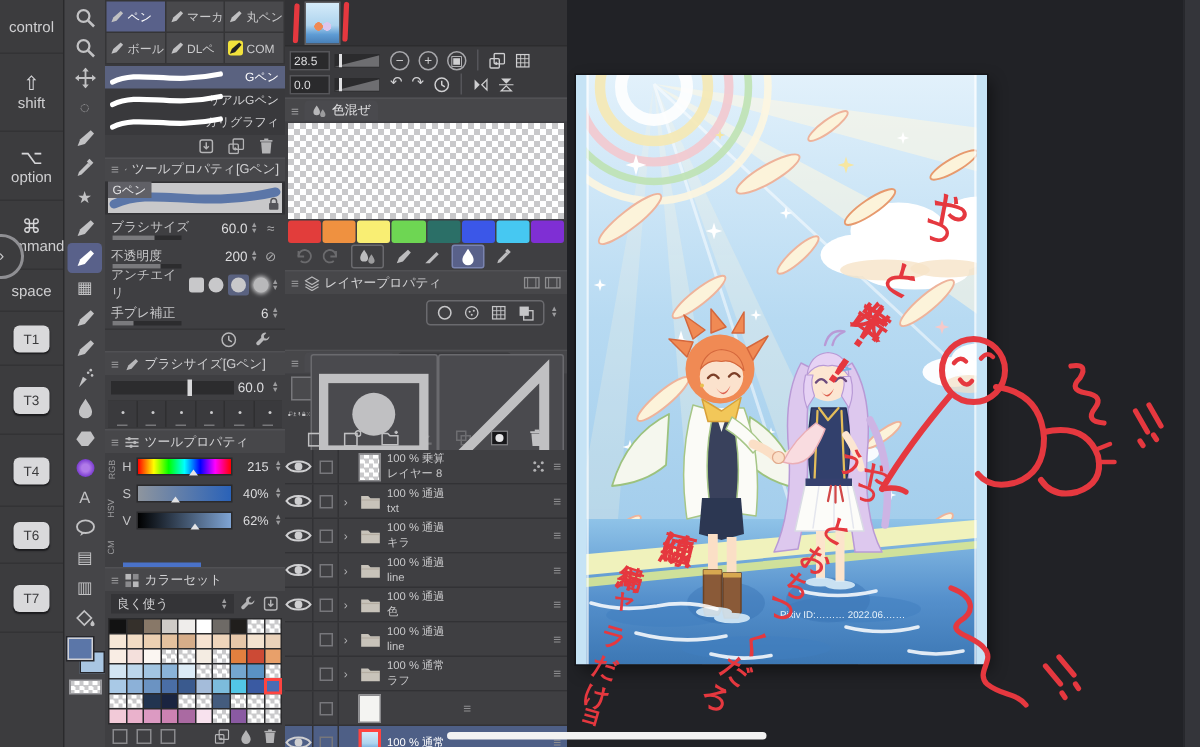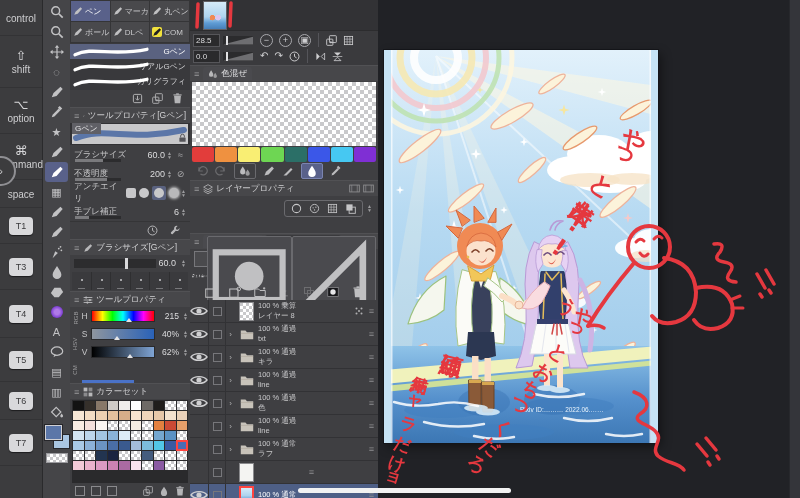--- a/index.html
+++ b/index.html
@@ -422,23 +422,20 @@
     </div>
     <div class="kb-sec" style="height: 36px;">
       <div class="keycap">T1</div>
     </div>
     <div class="kb-sec" style="height: 46px;">
       <div class="keycap">T3</div>
     </div>
     <div class="kb-sec" style="height: 48px;">
       <div class="keycap">T4</div>
     </div>
-    <div class="kb-sec" style="height: 44px;">
-      <div class="keycap">T5</div>
-    </div>
     <div class="kb-sec" style="height: 38px;">
       <div class="keycap">T6</div>
     </div>
     <div class="kb-sec" style="height: 46px;">
       <div class="keycap">T7</div>
     </div>
     <div class="edge-toggle">›</div>
   </aside>
 <div id="toolstrip">
     <div class="ts-btn">
@@ -843,20 +840,40 @@
       <span class="phead-ic ic">
           <svg viewBox="0 0 16 16" fill="currentColor">
             <rect x="1" y="1" width="6" height="6"></rect>
             <rect x="9" y="1" width="6" height="6" opacity=".6"></rect>
             <rect x="1" y="9" width="6" height="6" opacity=".6"></rect>
             <rect x="9" y="9" width="6" height="6"></rect>
           </svg>
         </span>
       <span>カラーセット</span>
     </div>
+    <div class="dd-row">
+      <div class="dd-box">
+        <span>良く使う</span>
+        <span class="caret">
+            <span>▲</span>
+            <span>▼</span>
+          </span>
+      </div>
+      <span class="ic">
+          <svg viewBox="0 0 16 16" fill="currentColor">
+            <path d="M10 1a4 4 0 0 0-4 5L1.5 10.5a1.8 1.8 0 0 0 2.5 2.5L8.5 8.5A4 4 0 0 0 14 4.5L11.5 7 9 6.5 8.5 4 11 1.5Z"></path>
+          </svg>
+        </span>
+      <span class="ic">
+          <svg viewBox="0 0 16 16" fill="currentColor">
+            <rect x="2" y="2" width="12" height="12" rx="2" fill="none" stroke="currentColor" stroke-width="1.4"></rect>
+            <path d="M8 4v6M5.5 8 8 10.5 10.5 8" stroke="currentColor" stroke-width="1.4" fill="none"></path>
+          </svg>
+        </span>
+    </div>
     <div class="pal-grid" id="pal-grid">
         <div class="pal-cell" style="background: rgb(18, 18, 18);"></div>
         <div class="pal-cell" style="background: rgb(53, 48, 43);"></div>
         <div class="pal-cell" style="background: rgb(136, 120, 104);"></div>
         <div class="pal-cell" style="background: rgb(207, 203, 199);"></div>
         <div class="pal-cell" style="background: rgb(239, 237, 235);"></div>
         <div class="pal-cell" style="background: rgb(255, 255, 255);"></div>
         <div class="pal-cell" style="background: rgb(110, 106, 102);"></div>
         <div class="pal-cell" style="background: rgb(32, 30, 28);"></div>
         <div class="pal-cell checker-sm"></div>

